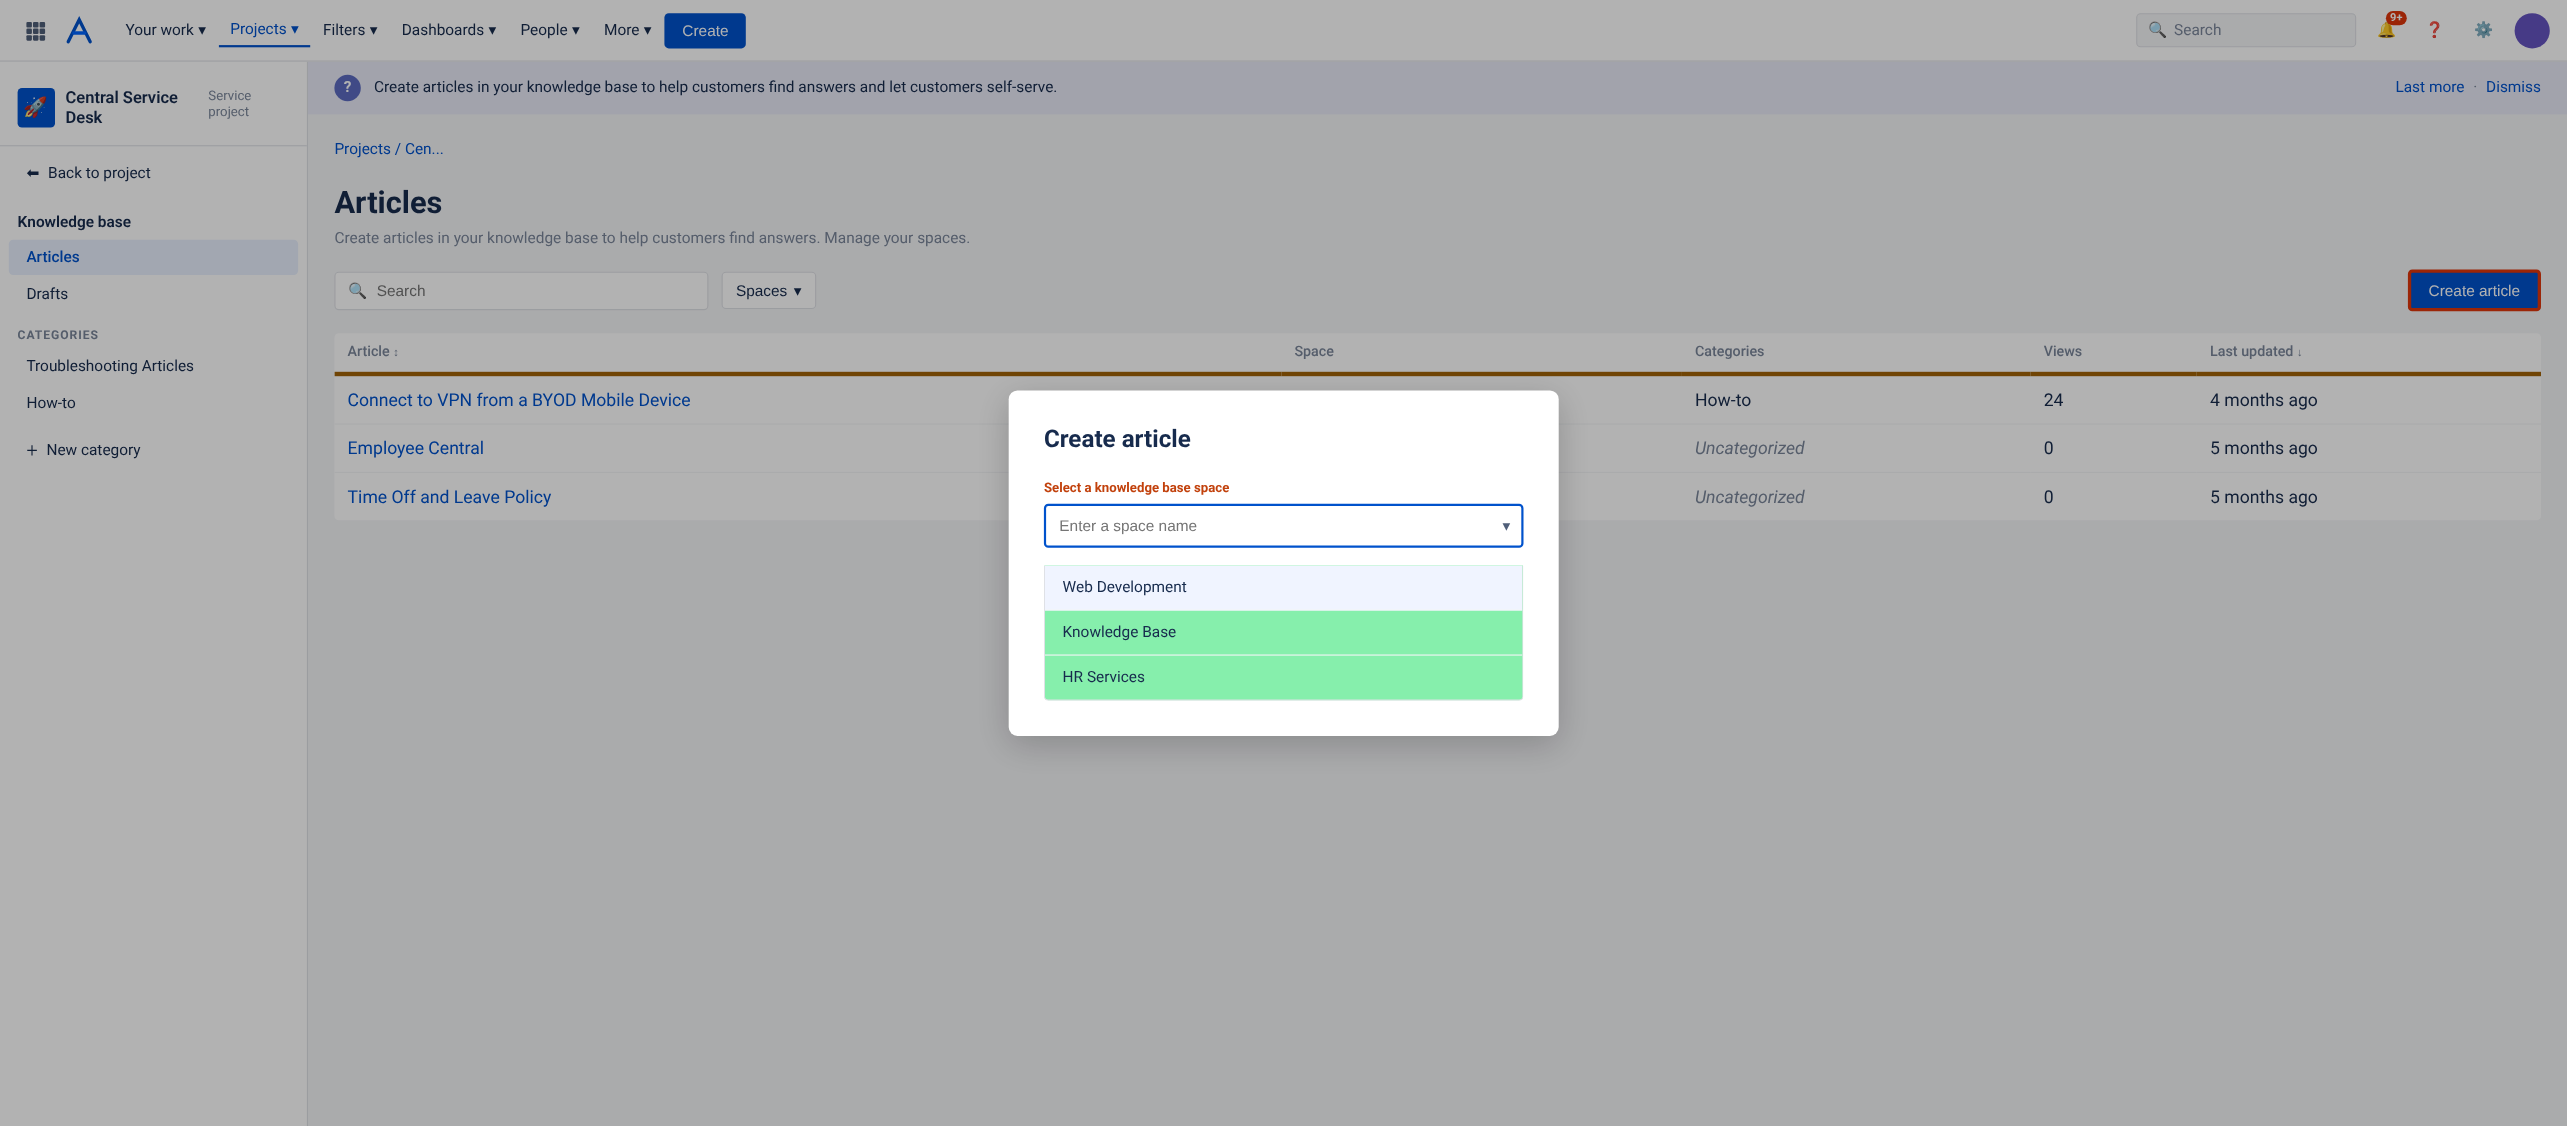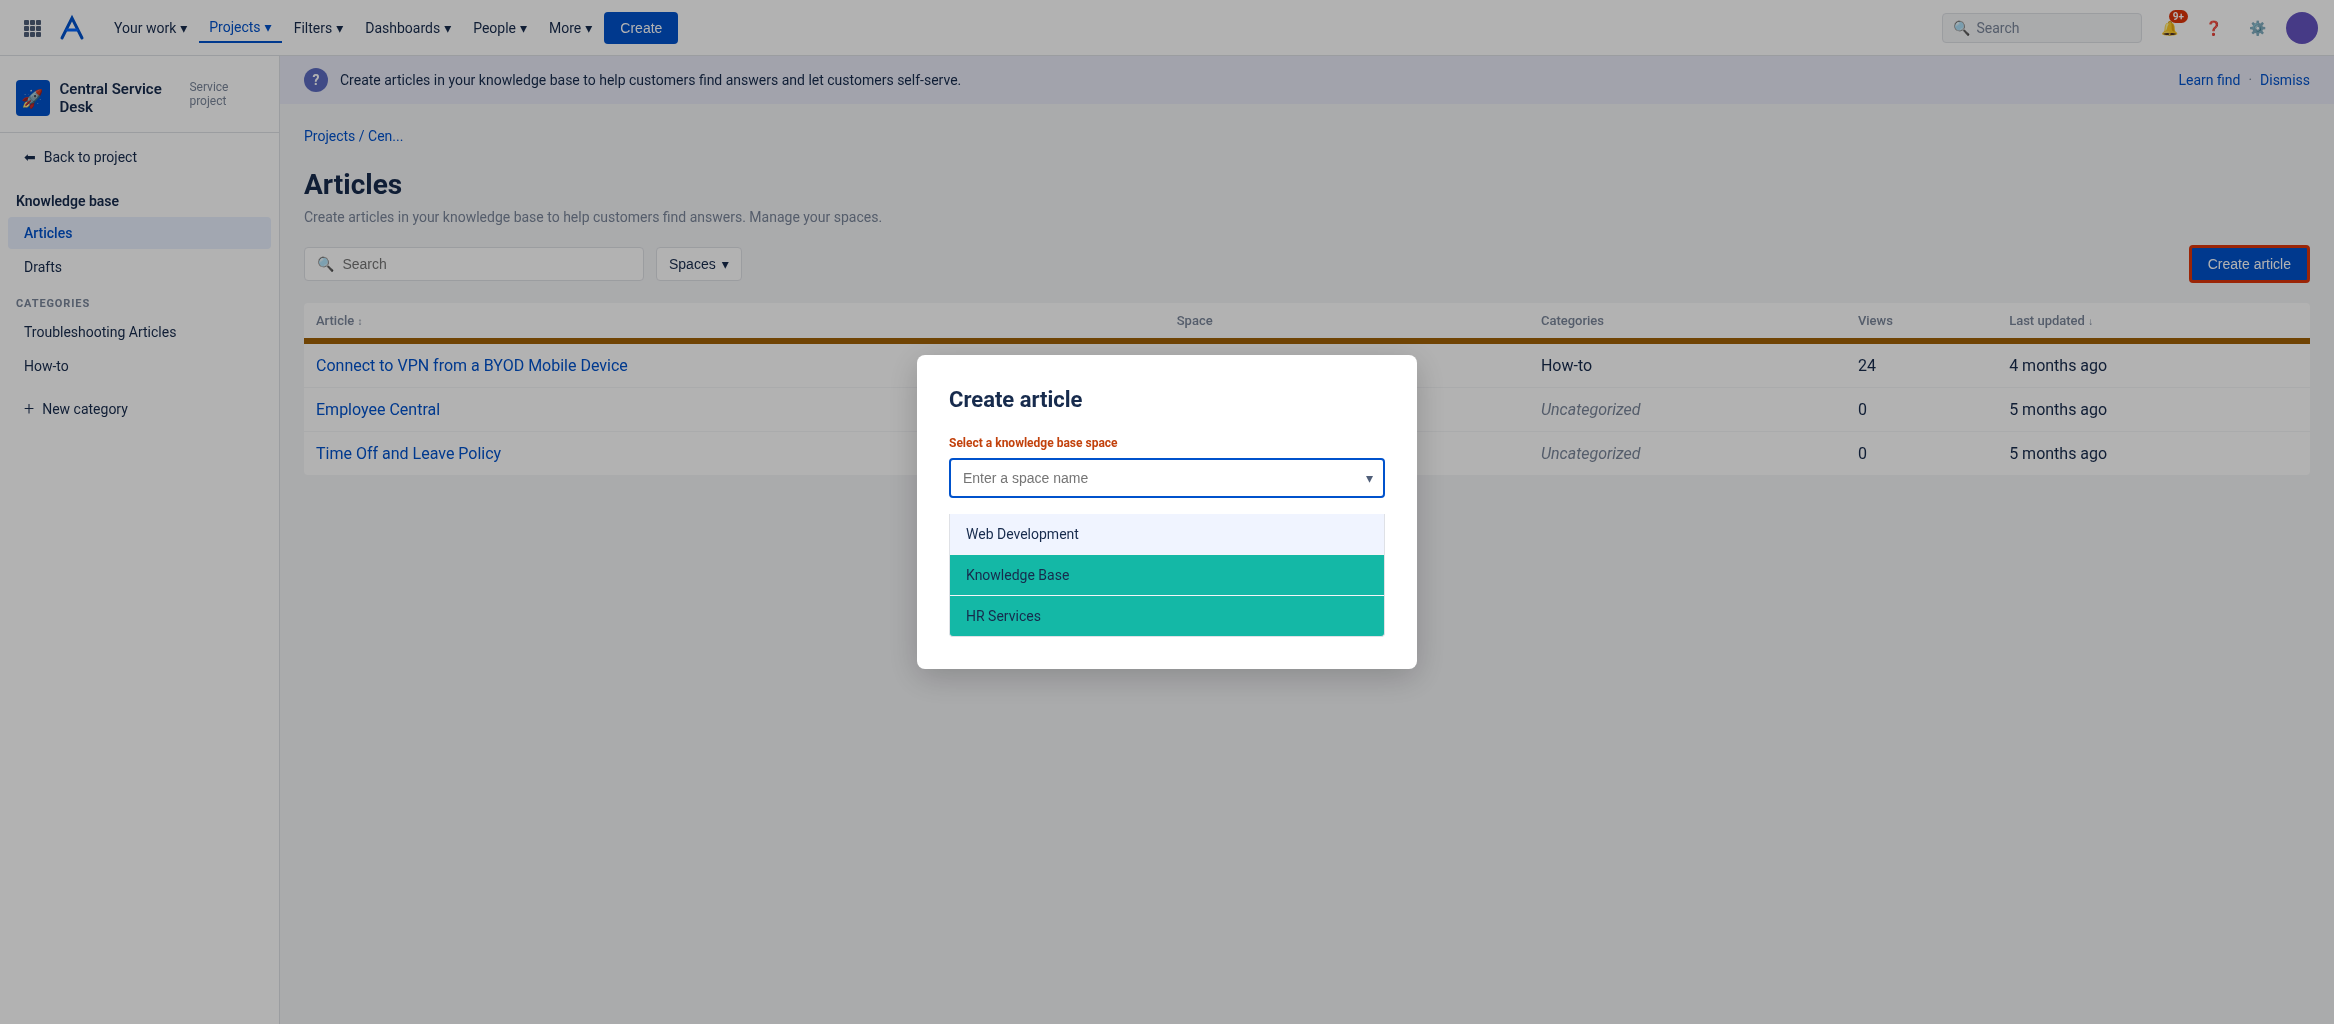--- a/index.html
+++ b/index.html
@@ -104,21 +104,21 @@
     .search-box input { border: none; outline: none; background: transparent; font-size: 14px; color: #172b4d; width: 100%; }
     .spaces-btn { display: flex; align-items: center; gap: 6px; border: 1px solid #dfe1e6; border-radius: 4px; background: #fff; padding: 8px 12px; font-size: 14px; cursor: pointer; color: #172b4d; }
     .create-article-btn {
       background: #0052cc; color: #fff; padding: 8px 16px; border-radius: 4px;
       font-size: 14px; font-weight: 500; cursor: pointer; border: 3px solid #de350b;
       margin-left: auto;
     }
 
     
     .articles-table { width: 100%; border-collapse: collapse; background: #fff; border-radius: 4px; overflow: hidden; }
-    .articles-table th { text-align: left; padding: 10px 12px; font-size: 13px; font-weight: 500; color: #7a869a; border-bottom: 6px solid #a16207; }
+    .articles-table th { text-align: left; padding: 10px 12px; font-size: 13px; font-weight: 500; color: #7a869a; border-bottom: 4px solid #a16207; }
     .articles-table td { padding: 12px 12px; font-size: 16px; border-bottom: 1px solid #f4f5f7; color: #172b4d; }
     .articles-table tr:last-child td { border-bottom: none; }
     .article-link { color: #0052cc; cursor: pointer; text-decoration: none; }
     .space-link { color: #0052cc; cursor: pointer; }
     .uncategorized { font-style: italic; color: #7a869a; }
     .sort-icon { font-size: 10px; color: #7a869a; }
 
     
     .overlay {
       position: fixed; inset: 0;
@@ -145,21 +145,21 @@
       appearance: none;
     }
     .modal-chevron {
       position: absolute; right: 12px; top: 50%; transform: translateY(-50%);
       pointer-events: none; color: #505f79;
     }
     .dropdown-list {
       border: 1px solid #dfe1e6;
       border-top: none;
       border-radius: 0 0 4px 4px;
-      background: #14b8a6;
+      background: #86efac;
       margin-top: 0;
       overflow: hidden;
     }
     .dropdown-item {
       padding: 12px 16px;
       font-size: 14px;
       color: #172b4d;
       cursor: pointer;
       border-bottom: 1px solid #f4f5f7;
     }
@@ -265,21 +265,21 @@
     </div>
   </aside>
 
   <main class="main">
     <div class="banner">
       <div class="banner-icon">?</div>
       <div class="banner-text">
         Create <span> articles in your knowledge base </span> to help customers find answers and let customers self-serve.
       </div>
       <div class="banner-links">
-        <a class="banner-link">Learn find</a>
+        <a class="banner-link">Last more</a>
         <span class="banner-divider">·</span>
         <a class="banner-link">Dismiss</a>
       </div>
     </div>
     <div class="main-inner">
       <div class="breadcrumb">
         <span class="banner-link">Projects</span>
         <span> / </span>
         <span>Cen...</span>
       </div>

